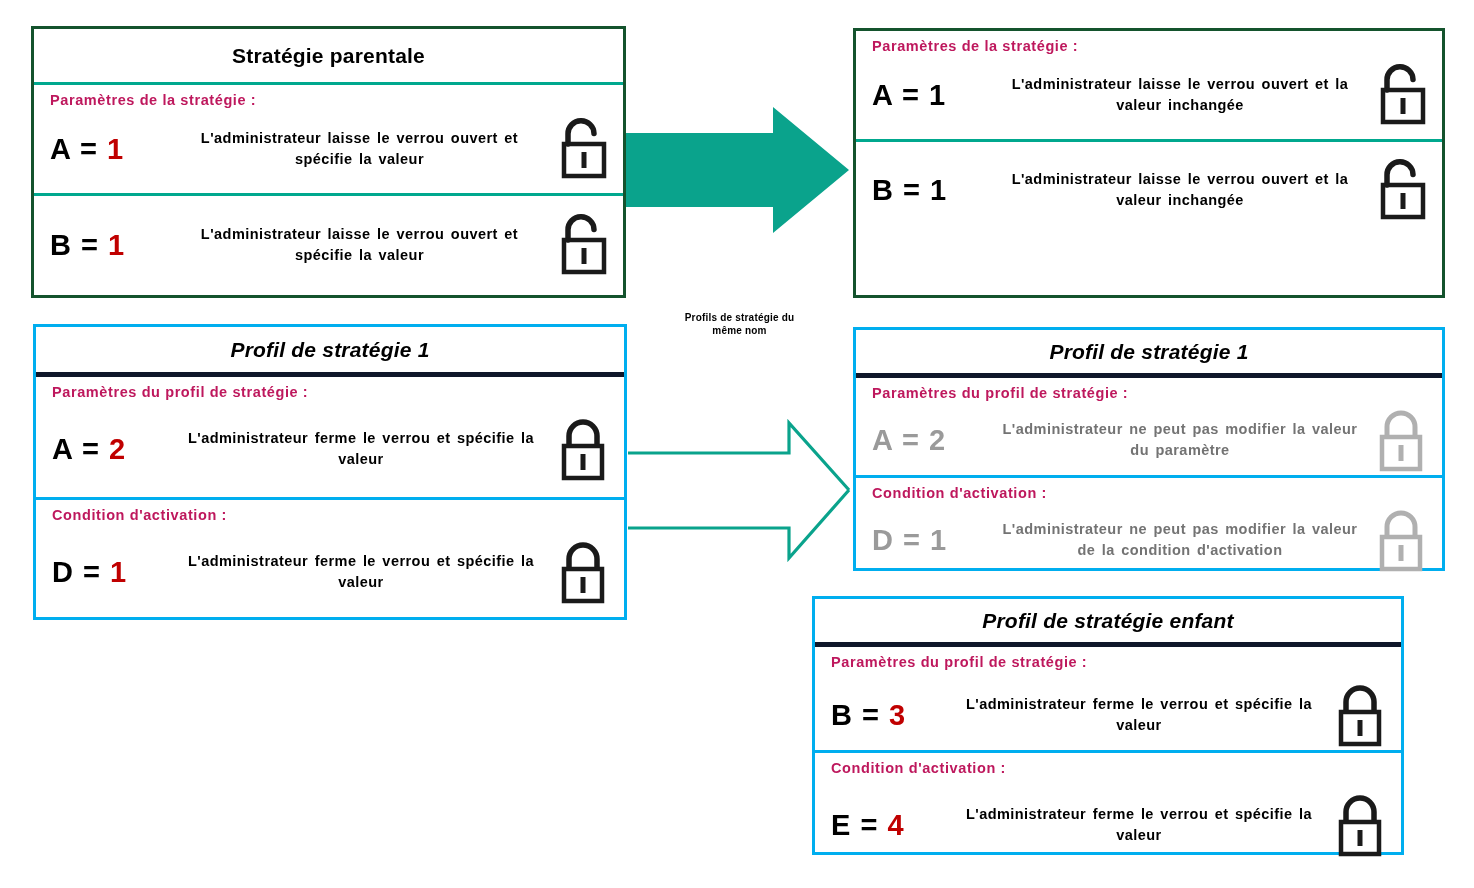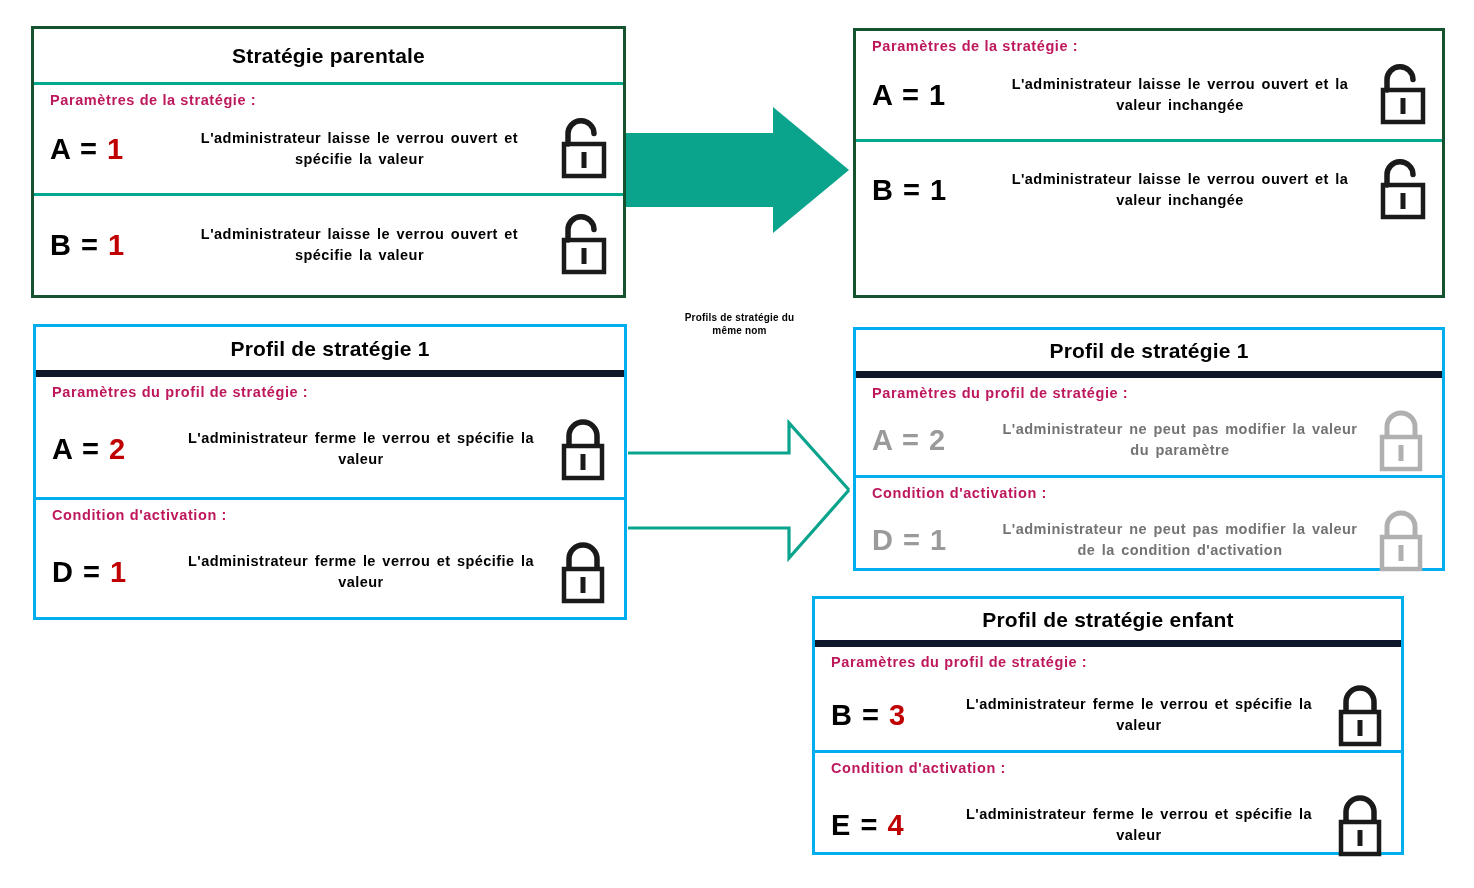--- a/index.html
+++ b/index.html
@@ -29,21 +29,21 @@
     font-weight: bold;
     font-size: 21px;
     color: #000000;
     letter-spacing: .2px;
     box-sizing: border-box;
     display: flex;
     align-items: center;
     justify-content: center;
   }
   .card.teal > .card-title { border-bottom: 3px solid #00a88e; }
-  .card.blue  > .card-title { border-bottom: 7px solid #0f172a; }
+  .card.blue  > .card-title { border-bottom: 5px solid #0f172a; font-style: italic; }
 
   
   .section {
     position: relative;
     box-sizing: border-box;
     padding: 7px 10px 6px 16px;
   }
   .card.teal > .section + .section { border-top: 3px solid #00a88e; }
   .card.blue  > .section + .section { border-top: 3px solid #00aeef; }
 

